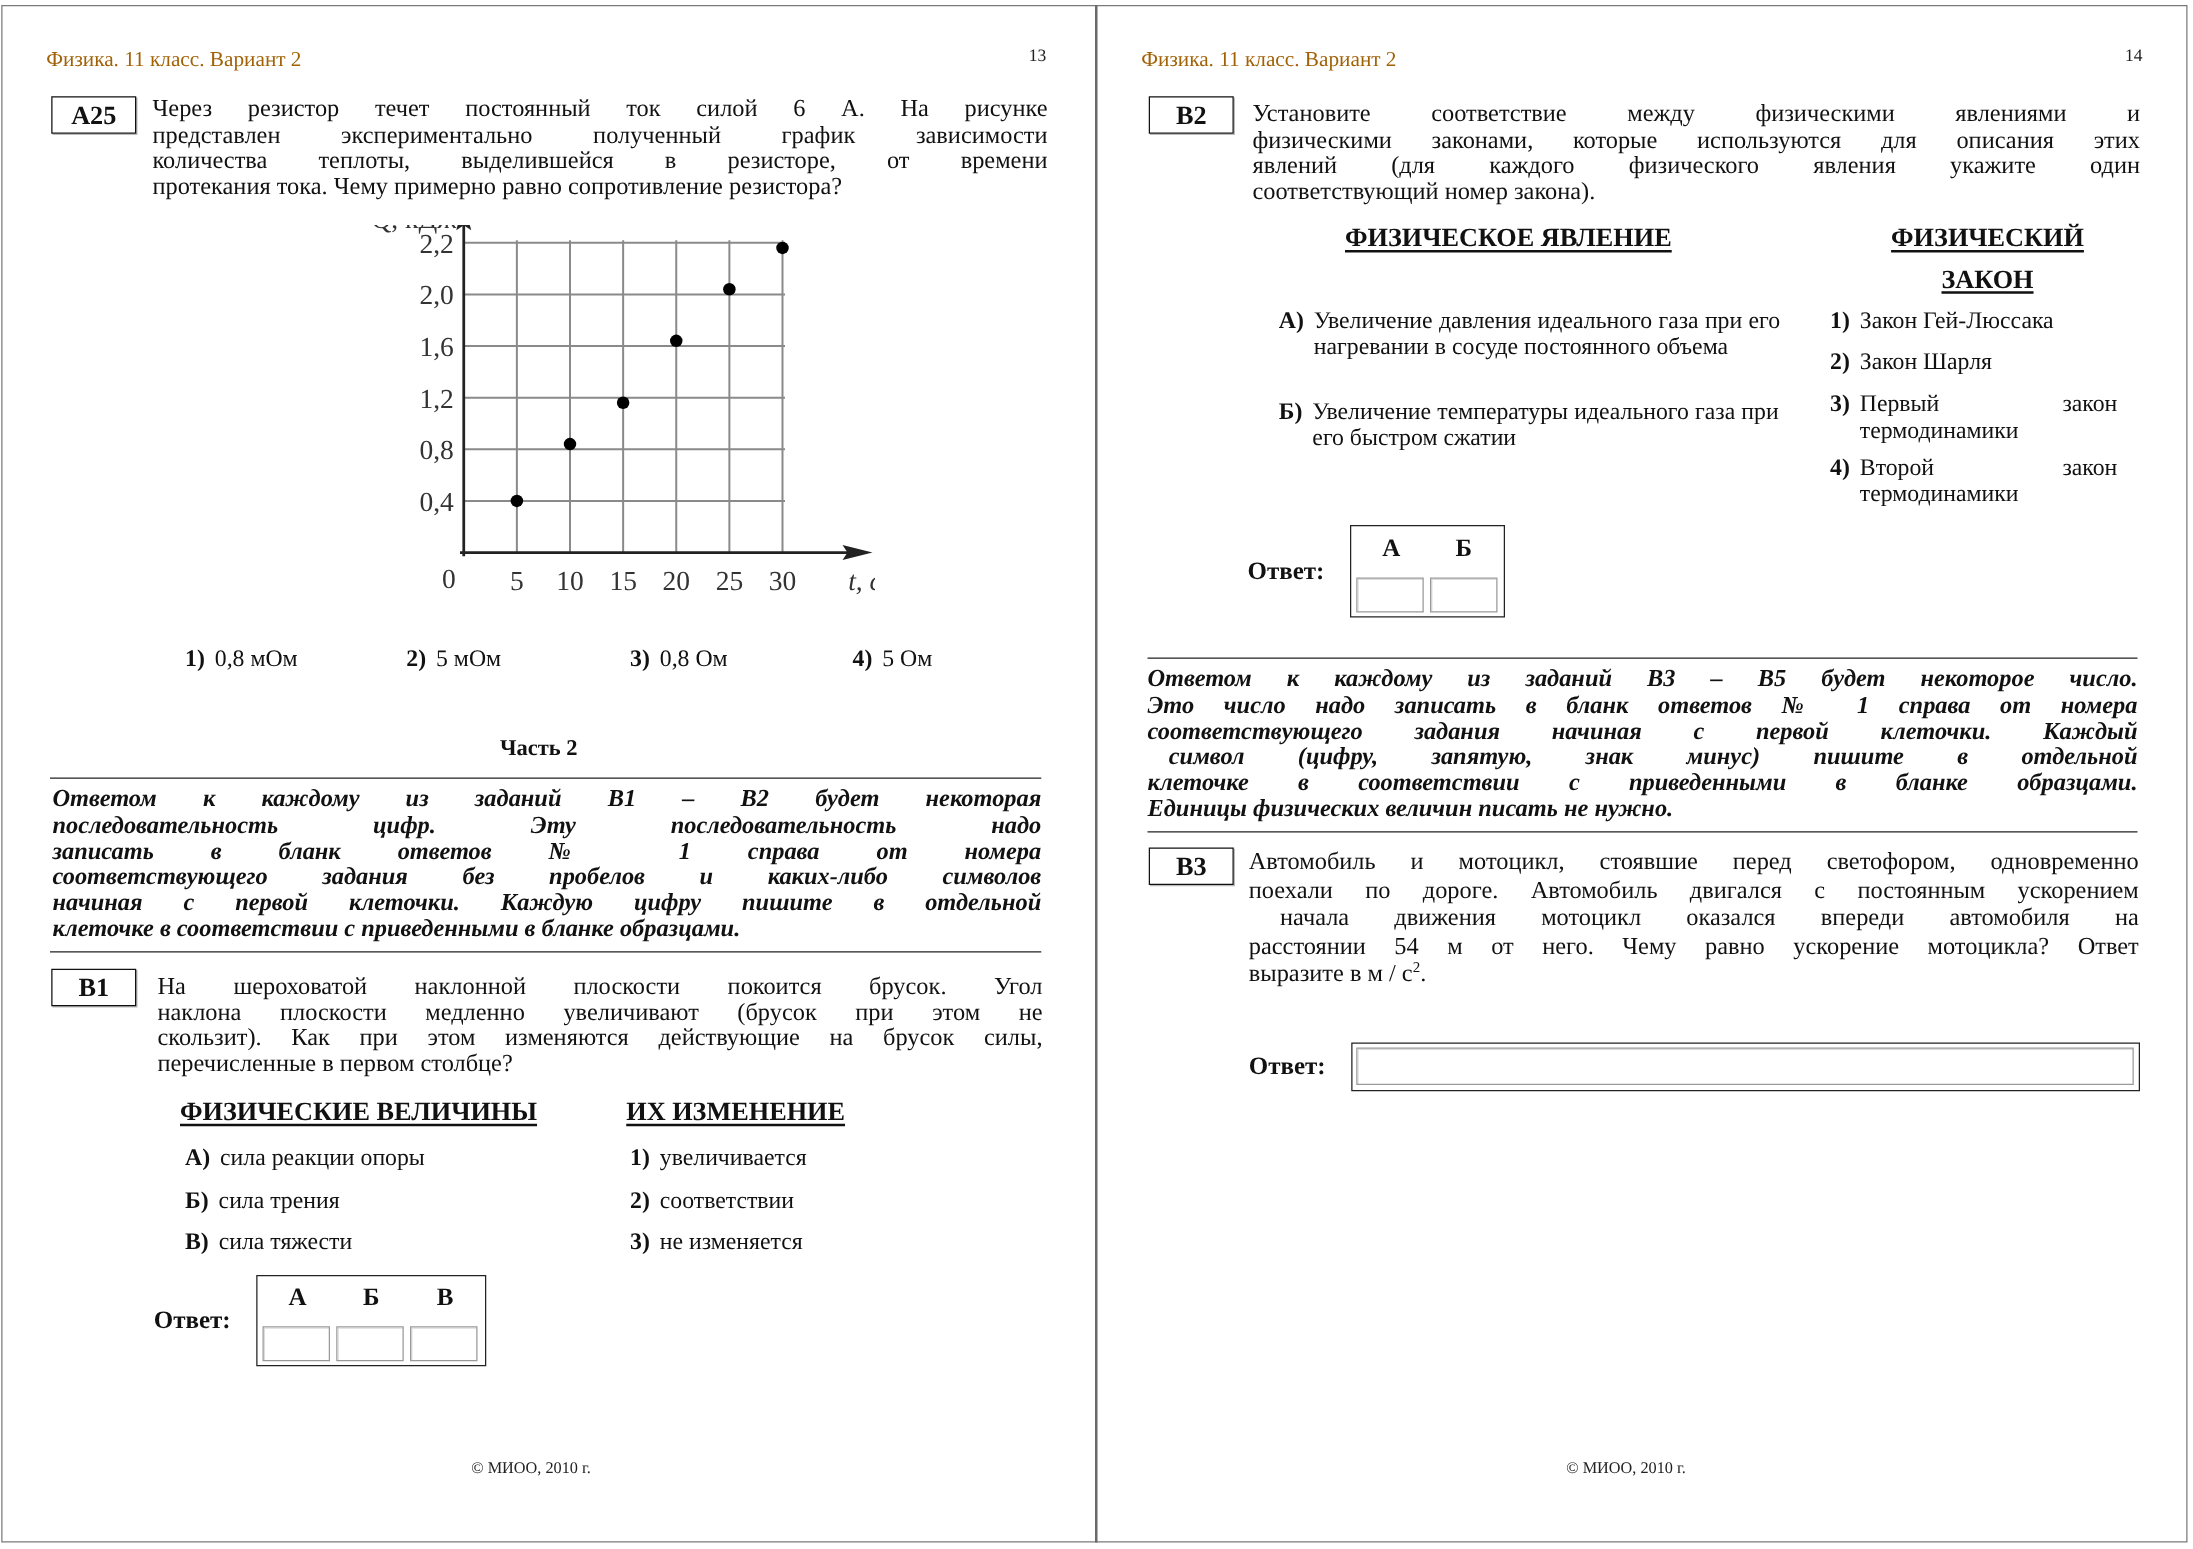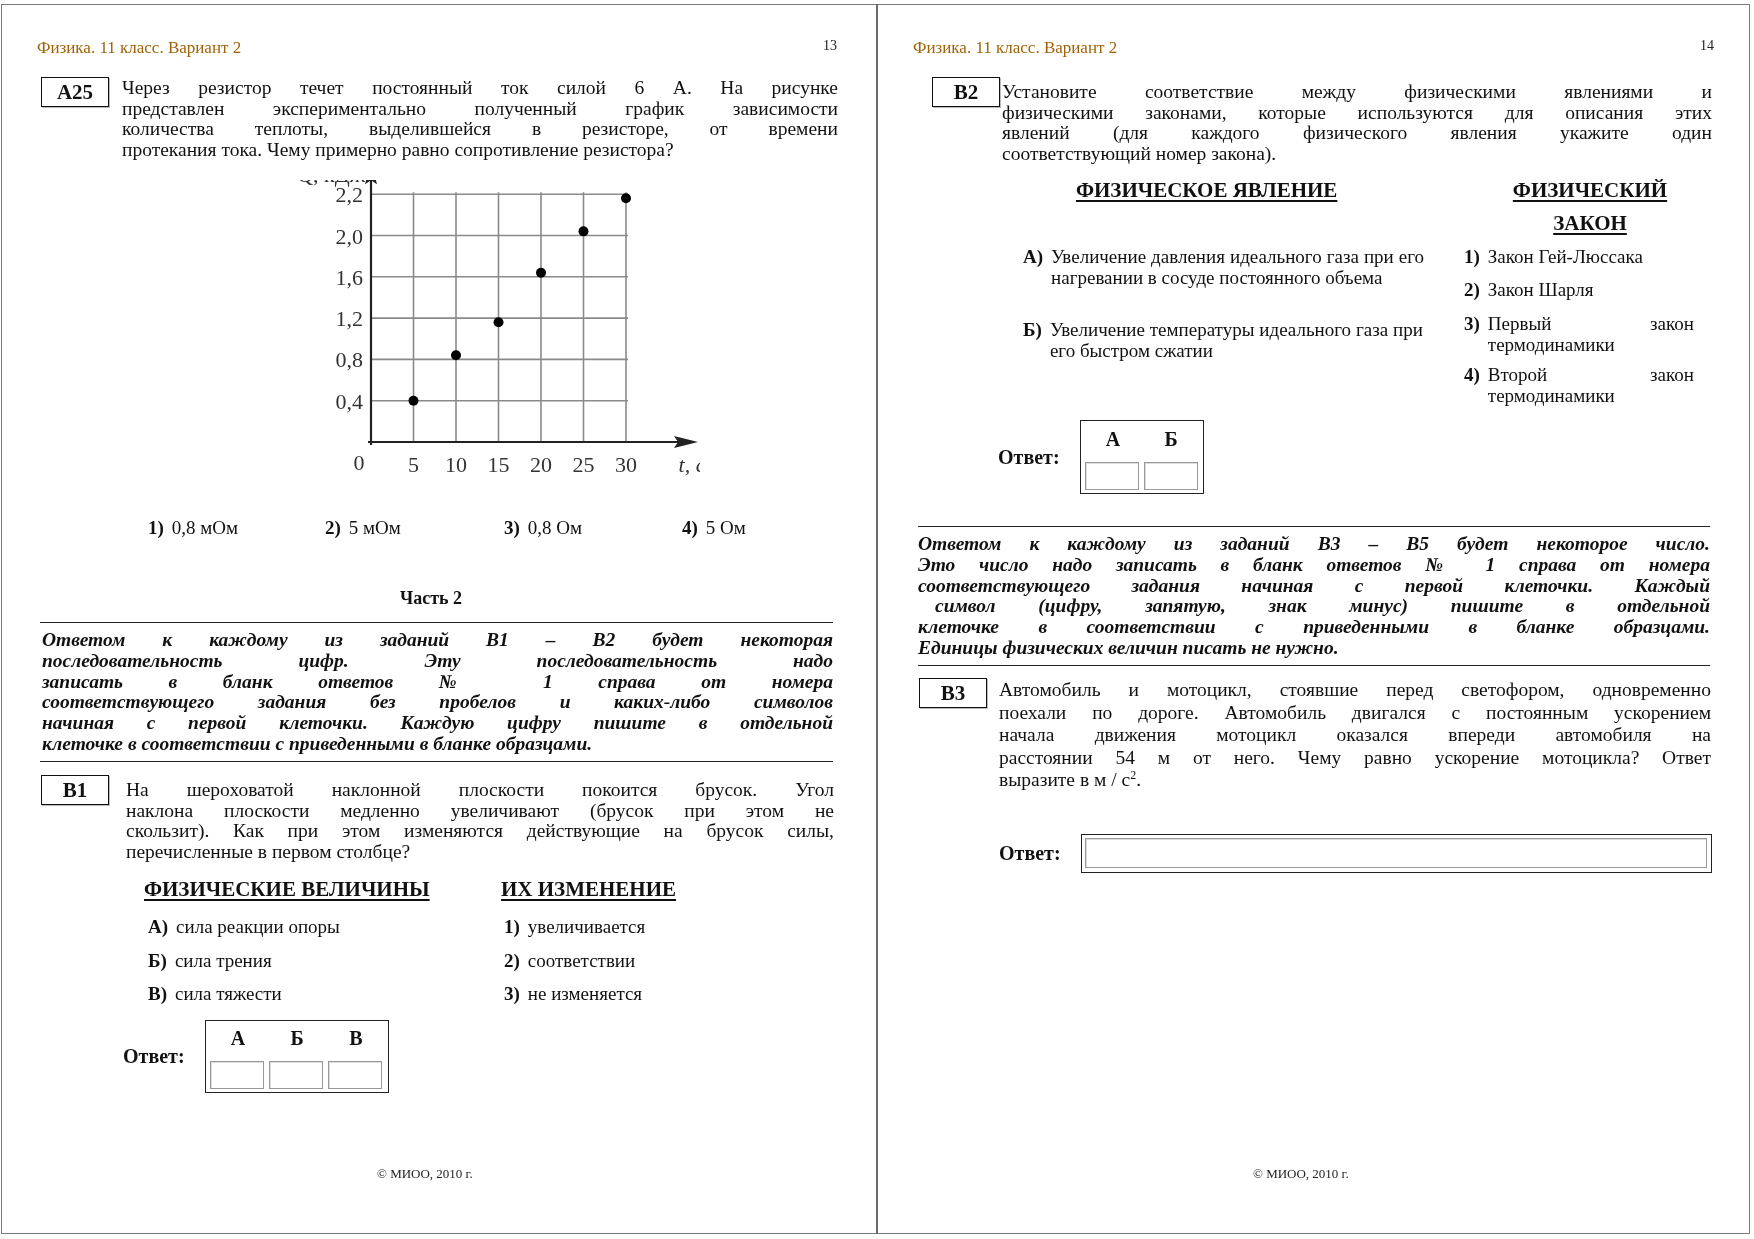--- a/index.html
+++ b/index.html
@@ -134,21 +134,21 @@
     <div class="cell" style="left:122px;top:40px;width:54px;height:28px;"></div>
   </div>
 
   <div class="footer" style="left:377px;">© МИОО, 2010 г.</div>
 </div>
 
 <div class="page pr">
   <div class="hdr" style="left:35px;">Физика. 11 класс. Вариант 2</div>
   <div class="pnum" style="left:822px;">14</div>
 
-  <div class="tag" style="left:54px;top:77px;width:66px;text-align:center;">B2</div>
+  <div class="tag" style="left:41px;top:77px;width:66px;text-align:center;">B2</div>
   <div class="qtext" style="left:124px;top:82px;width:710px;">
     <div style="text-align-last:justify;">Установите соответствие между физическими явлениями и</div>
     <div style="text-align-last:justify;">физическими законами, которые используются для описания этих</div>
     <div style="text-align-last:justify;">явлений (для каждого физического явления укажите один</div>
     <div>соответствующий номер закона).</div>
   </div>
 
   <div class="colhead" style="left:198px;top:178px;">ФИЗИЧЕСКОЕ ЯВЛЕНИЕ</div>
   <div class="colhead" style="left:617px;top:178px;text-align:center;width:190px;">
     <div>ФИЗИЧЕСКИЙ</div>
@@ -179,21 +179,21 @@
     <div style="text-align-last:justify;margin-left:17px;">символ (цифру, запятую, знак минус) пишите в отдельной</div>
     <div style="text-align-last:justify;">клеточке в соответствии с приведенными в бланке образцами.</div>
     <div>Единицы физических величин писать не нужно.</div>
   </div>
   <div class="rule" style="left:40px;top:665px;width:792px;"></div>
 
   <div class="tag" style="left:41px;top:678px;width:66px;">B3</div>
   <div class="qtext" style="left:121px;top:679px;width:712px;line-height:22.5px;">
     <div style="text-align-last:justify;">Автомобиль и мотоцикл, стоявшие перед светофором, одновременно</div>
     <div style="text-align-last:justify;">поехали по дороге. Автомобиль двигался с постоянным ускорением</div>
-    <div style="text-align-last:justify;">начала движения мотоцикл оказался впереди автомобиля на</div>
+    <div style="text-align-last:justify;margin-left:25px;">начала движения мотоцикл оказался впереди автомобиля на</div>
     <div style="text-align-last:justify;">расстоянии 54 м от него. Чему равно ускорение мотоцикла? Ответ</div>
     <div><span>выразите в м / с</span><sup>2</sup><span>.</span></div>
   </div>
 
   <div class="ans-label" style="left:121px;top:842px;">Ответ:</div>
   <div class="ans-box" style="left:203px;top:834px;width:631px;height:39px;">
     <div class="cell" style="left:3px;top:3px;width:622px;height:30px;"></div>
   </div>
 
   <div class="footer" style="left:375px;">© МИОО, 2010 г.</div>

